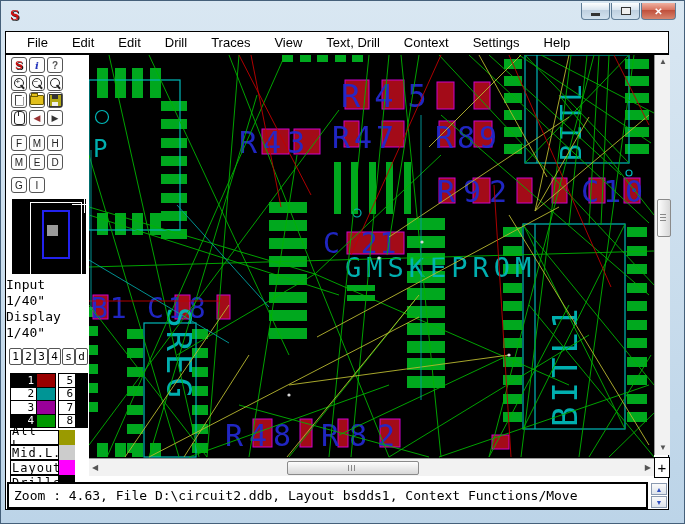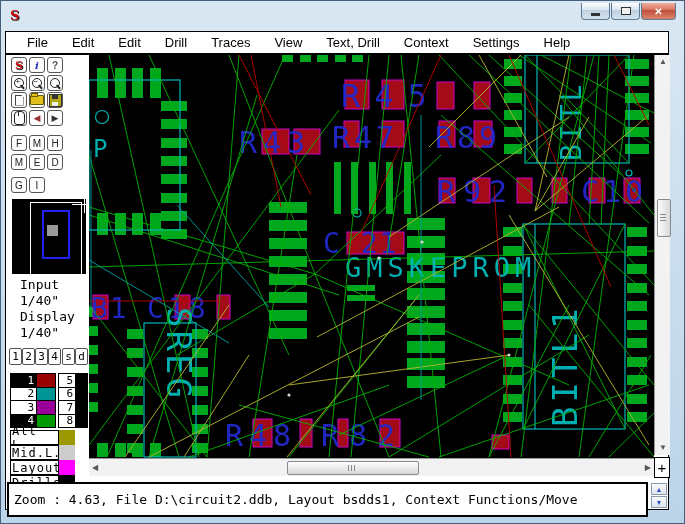--- a/index.html
+++ b/index.html
@@ -47,21 +47,21 @@
   .arrR{color:#333;font-size:9px;}
   
   .overview{position:absolute;left:6px;top:144px;width:74px;height:75px;background:#000;overflow:hidden;}
   .ov-board{position:absolute;left:18px;top:3px;width:52px;height:74px;border:1px solid #fff;box-sizing:border-box;}
   .ov-view{position:absolute;left:30px;top:11px;width:28px;height:49px;border:2px solid #2222ee;box-sizing:border-box;}
   .ov-hl{position:absolute;left:35px;top:26px;width:11px;height:11px;background:#999;}
   .ov-ch-h{position:absolute;left:60px;top:5px;width:22px;height:1px;background:#fff;}
   .ov-ch-v{position:absolute;left:72px;top:0;width:1px;height:14px;background:#fff;}
   
   .mono{font-family:"DejaVu Sans Mono",monospace;}
-  .ptext{position:absolute;left:14px;font-size:13px;color:#000;}
+  .ptext{position:absolute;left:0;font-size:13px;color:#000;}
   .qbtns{position:absolute;top:293px;left:0;}
   .qb{position:absolute;top:0;width:13px;height:17px;border:1px solid #555;border-radius:2px;background:#fff;
     font-size:11px;display:flex;align-items:center;justify-content:center;box-sizing:border-box;}
   .palette{position:absolute;top:318px;left:0;}
   .pcell{position:absolute;border:1px solid #000;box-sizing:border-box;font-size:11px;
     display:flex;align-items:center;justify-content:flex-end;padding-right:2px;background:#fff;}
   .pswatch{position:absolute;border:1px solid #000;box-sizing:border-box;}
   .inv{background:#000;color:#fff;}
   .layers{position:absolute;top:375px;left:0;}
   .lrow-label{position:absolute;left:4px;width:49px;height:15px;border:1px solid #000;box-sizing:border-box;
@@ -75,21 +75,21 @@
   .sarrow{position:absolute;color:#555;font-size:8px;line-height:8px;}
   .vthumb{position:absolute;left:2px;top:144px;width:12px;height:36px;background:linear-gradient(90deg,#fdfdfd,#d8d8d8);
     border:1px solid #8a8a8a;border-radius:2px;}
   .hthumb{position:absolute;left:198px;top:2px;width:130px;height:12px;background:linear-gradient(#fdfdfd,#d8d8d8);
     border:1px solid #8a8a8a;border-radius:2px;}
   .grip-v{position:absolute;left:2px;width:6px;height:1px;background:#888;}
   .grip-h{position:absolute;top:3px;width:1px;height:6px;background:#888;}
   .corner-plus{position:absolute;left:648px;top:425px;width:16px;height:21px;background:#fff;border:1px solid #000;
     box-sizing:border-box;font-size:15px;display:flex;align-items:center;justify-content:center;}
   
-  .statusbar{position:absolute;left:1px;top:450px;width:641px;height:35px;border:2px solid #000;background:#fff;
+  .statusbar{position:absolute;left:1px;top:450px;width:641px;height:27px;border:2px solid #000;background:#fff;
     box-sizing:border-box;display:flex;align-items:center;padding-left:5px;z-index:5;}
   .status-text{font-size:13px;color:#000;white-space:nowrap;}
   .status-arrows{position:absolute;left:645px;top:451px;width:17px;z-index:6;}
   .sab{width:16px;height:12px;border:1px solid #8a9ab0;background:linear-gradient(#fafafa,#dde4ec);
     display:flex;align-items:center;justify-content:center;font-size:7px;color:#3050c0;box-sizing:border-box;margin-bottom:1px;}
 </style>
 </head>
 <body>
 
 <div id="window">

